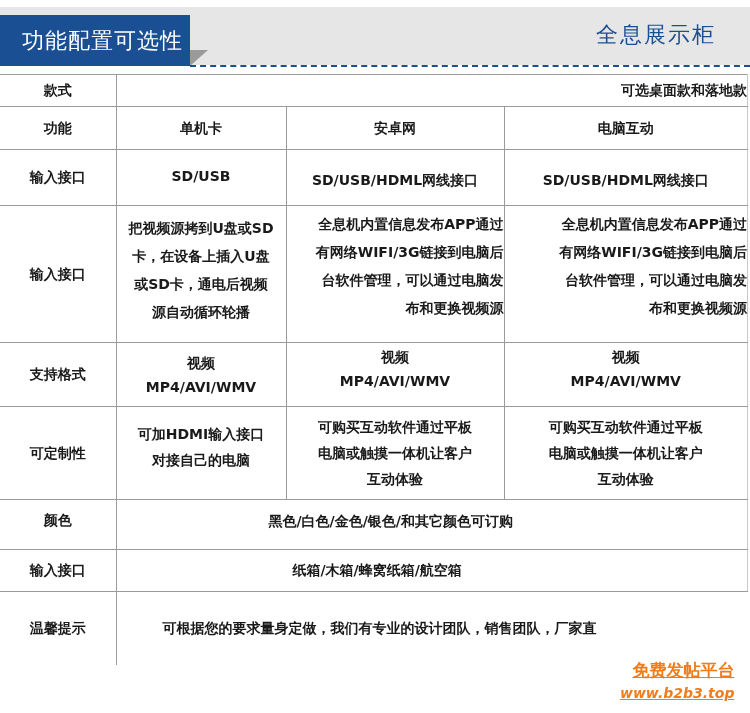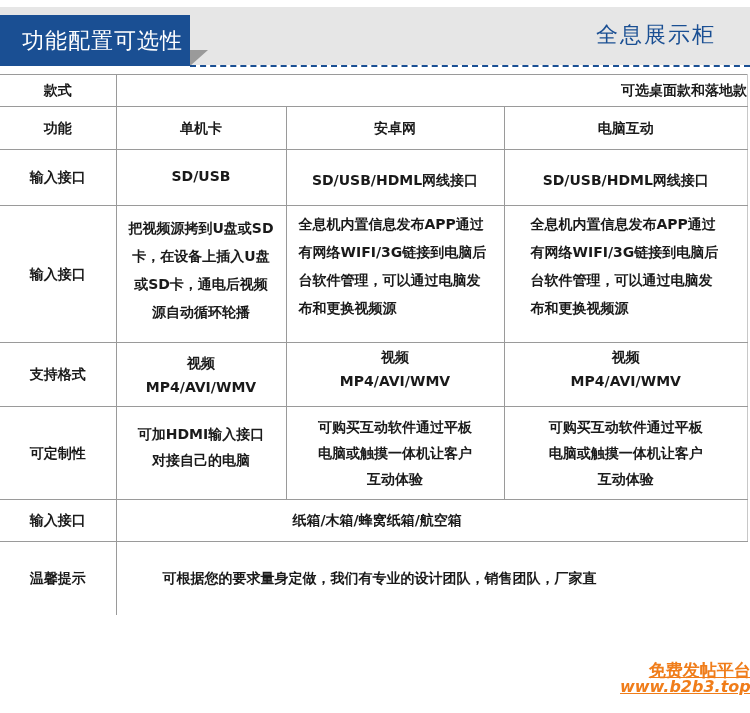--- a/index.html
+++ b/index.html
@@ -35,28 +35,28 @@
       border-collapse: collapse;
       font-size: 14px; font-weight: bold; color: #1a1a1a;
     }
     td {
       border: 1px solid #9a9a9a; text-align: center; vertical-align: middle;
       line-height: 25px;
     }
     tr td:first-child { border-left: none; }
     tr td:last-child { border-right: 1px solid #c8c8c8; }
     td.label { width: 116px; }
-    td.left { text-align: left; padding-left: 12px; }
+    td.left { text-align: right; padding-left: 12px; }
     .multiline span { display: block; }
     .watermark {
       position: absolute; left: 620px; top: 662px; text-align: right;
       color: #f07d1a; line-height: 1; text-decoration: underline;
     }
     .watermark .wm1 { font-size: 17px; font-weight: bold; }
-    .watermark .wm2 { font-size: 16px; font-weight: bold; font-style: italic; margin-top: 0; }
+    .watermark .wm2 { font-size: 14px; font-weight: bold; font-style: italic; margin-top: 7px; }
   </style>
 </head>
 <body>
 
 <div class="header"></div>
 <div class="header-tab">功能配置可选性</div>
 <div class="header-fold"></div>
 <div class="header-right">全息展示柜</div>
 <div class="header-dash"></div>
 
@@ -124,20 +124,24 @@
       <span>可购买互动软件通过平板</span>
       <span>电脑或触摸一体机让客户</span>
       <span>互动体验</span>
     </td>
     <td class="multiline" style="line-height:26px">
       <span>可购买互动软件通过平板</span>
       <span>电脑或触摸一体机让客户</span>
       <span>互动体验</span>
     </td>
   </tr>
+  <tr style="height:50px">
+    <td class="label" style="vertical-align:top;padding-top:8px">颜色</td>
+    <td colspan="3" style="text-align:left;padding-left:152px;padding-bottom:6px">黑色/白色/金色/银色/和其它颜色可订购</td>
+  </tr>
   <tr style="height:42px">
     <td class="label">输入接口</td>
     <td colspan="3" style="text-align:left;padding-left:176px">纸箱/木箱/蜂窝纸箱/航空箱</td>
   </tr>
   <tr style="height:73px">
     <td class="label" style="border-bottom:none">温馨提示</td>
     <td colspan="3" style="text-align:left;padding-left:46px;border-bottom:none;border-right:none">可根据您的要求量身定做，我们有专业的设计团队，销售团队，厂家直</td>
   </tr>
 </tbody>
   </table>

